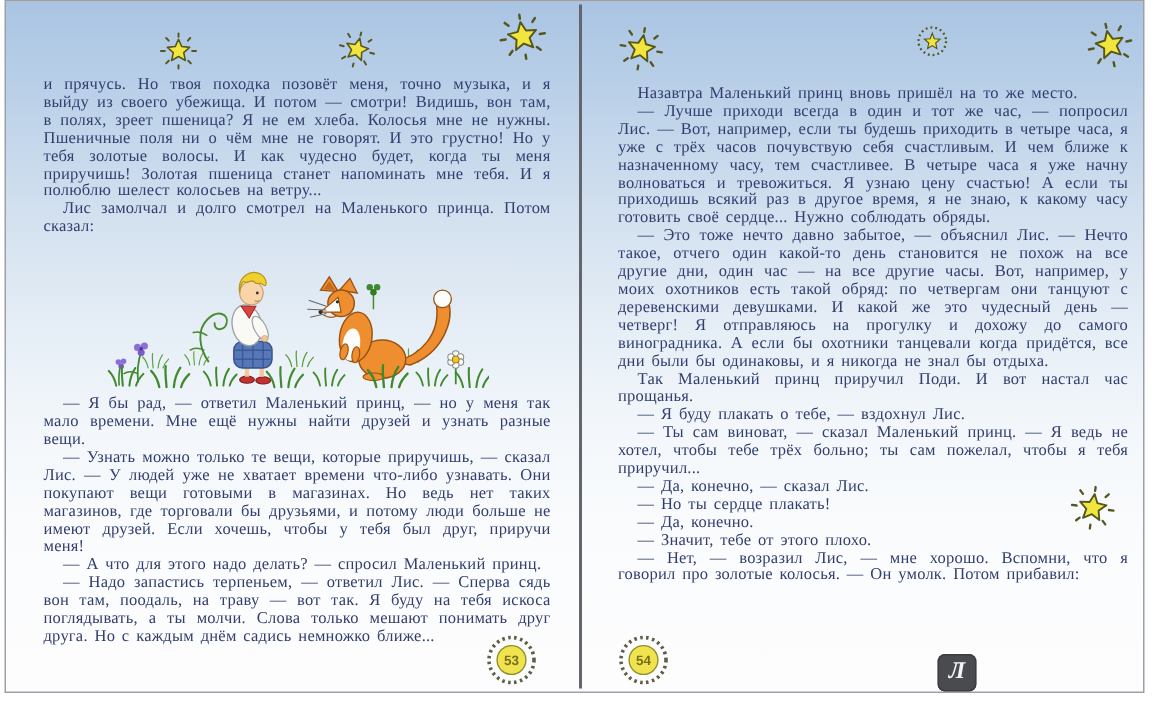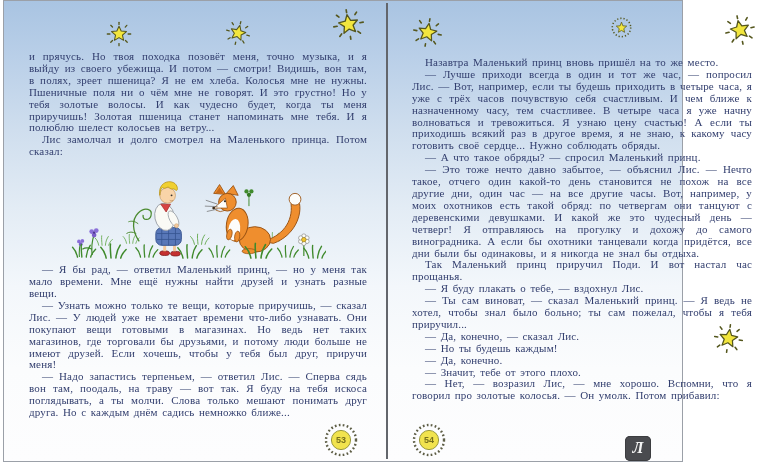--- a/index.html
+++ b/index.html
@@ -1,21 +1,21 @@
 <!DOCTYPE html>
 <html><head>
 <meta charset="utf-8">
 <style>
   html,body{margin:0;padding:0;}
   body{
     width:770px;height:475px;position:relative;overflow:hidden;
     background:#ffffff;font-family:"Liberation Serif",serif;
   }
   .spread{
-    position:absolute;left:3px;top:0;width:680px;height:462px;
+    position:absolute;left:3px;top:0;width:760px;height:462px;
     box-sizing:border-box;border:1px solid #9ba0a8;
     background:linear-gradient(180deg,#a9c4e2 0%,#b9cfe8 12%,#cfdeee 28%,#e3ecf5 45%,#f3f7fb 62%,#fbfcfd 80%,#fdfdfe 100%);
   }
   .gutter{
     position:absolute;left:382px;top:2px;bottom:2px;width:2px;
     background:#63666c;
   }
   .page{position:absolute;top:0;height:100%;}
   .page-left{left:25px;width:338px;}
   .page-right{left:408px;width:340px;}
@@ -237,33 +237,33 @@
             </g>
           <g transform="translate(250,97)">
               <path d="M-7 0 C-8 -5 -10 -8 -12 -10 M-2.5 0 C-3 -6 -3.5 -10 -3 -13 M2 0 C2.5 -6 4 -9 6 -12 M6.5 0 C7.5 -4 9.5 -6 11.5 -8"></path>
             </g>
         </g>
       </svg>
     </div>
 
     <p class="para">— Я бы рад, — ответил Маленький принц, — но у меня так мало времени. Мне ещё нужны найти друзей и узнать разные вещи.</p>
     <p class="para">— Узнать можно только те вещи, которые приручишь, — сказал Лис. — У людей уже не хватает времени что-либо узнавать. Они покупают вещи готовыми в магазинах. Но ведь нет таких магазинов, где торговали бы друзьями, и потому люди больше не имеют друзей. Если хочешь, чтобы у тебя был друг, приручи меня!</p>
+    <p class="para">— А что для этого надо делать? — спросил Маленький принц.</p>
     <p class="para">— Надо запастись терпеньем, — ответил Лис. — Сперва сядь вон там, поодаль, на траву — вот так. Я буду на тебя искоса поглядывать, а ты молчи. Слова только мешают понимать друг друга. Но с каждым днём садись немножко ближе...</p>
   </div>
 
   <div class="page page-right">
     <p class="para first">Назавтра Маленький принц вновь пришёл на то же место.</p>
     <p class="para">— Лучше приходи всегда в один и тот же час, — попросил Лис. — Вот, например, если ты будешь приходить в четыре часа, я уже с трёх часов почувствую себя счастливым. И чем ближе к назначенному часу, тем счастливее. В четыре часа я уже начну волноваться и тревожиться. Я узнаю цену счастью! А если ты приходишь всякий раз в другое время, я не знаю, к какому часу готовить своё сердце... Нужно соблюдать обряды.</p>
-    <p class="para">— А что такое обряды? — спросил Маленький принц.</p>
     <p class="para">— Это тоже нечто давно забытое, — объяснил Лис. — Нечто такое, отчего один какой-то день становится не похож на все другие дни, один час — на все другие часы. Вот, например, у моих охотников есть такой обряд: по четвергам они танцуют с деревенскими девушками. И какой же это чудесный день — четверг! Я отправляюсь на прогулку и дохожу до самого виноградника. А если бы охотники танцевали когда придётся, все дни были бы одинаковы, и я никогда не знал бы отдыха.</p>
     <p class="para">Так Маленький принц приручил Поди. И вот настал час прощанья.</p>
     <p class="para">— Я буду плакать о тебе, — вздохнул Лис.</p>
-    <p class="para">— Ты сам виноват, — сказал Маленький принц. — Я ведь не хотел, чтобы знал было больно; ты сам пожелал, чтобы я тебя приручил...</p>
+    <p class="para">— Ты сам виноват, — сказал Маленький принц. — Я ведь не хотел, чтобы тебе трёх больно; ты сам пожелал, чтобы я тебя приручил...</p>
     <p class="para">— Да, конечно, — сказал Лис.</p>
-    <p class="para">— Но ты будешь каждым!</p>
+    <p class="para">— Но ты сердце плакать!</p>
     <p class="para">— Да, конечно.</p>
     <p class="para">— Значит, тебе от этого плохо.</p>
     <p class="para">— Нет, — возразил Лис, — мне хорошо. Вспомни, что я говорил про золотые колосья. — Он умолк. Потом прибавил:</p>
   </div>
 
   <svg class="orn" style="left:709px;top:322px;transform:rotate(8deg);" width="31" height="31" viewBox="0 0 30 30">
     <g stroke="#55571e" stroke-width="1.5" stroke-linecap="round">
       <line x1="15" y1="1.5" x2="15" y2="4"></line>
         <line x1="24" y1="5" x2="22.2" y2="7"></line>
         <line x1="28.5" y1="15" x2="25.5" y2="15"></line>

